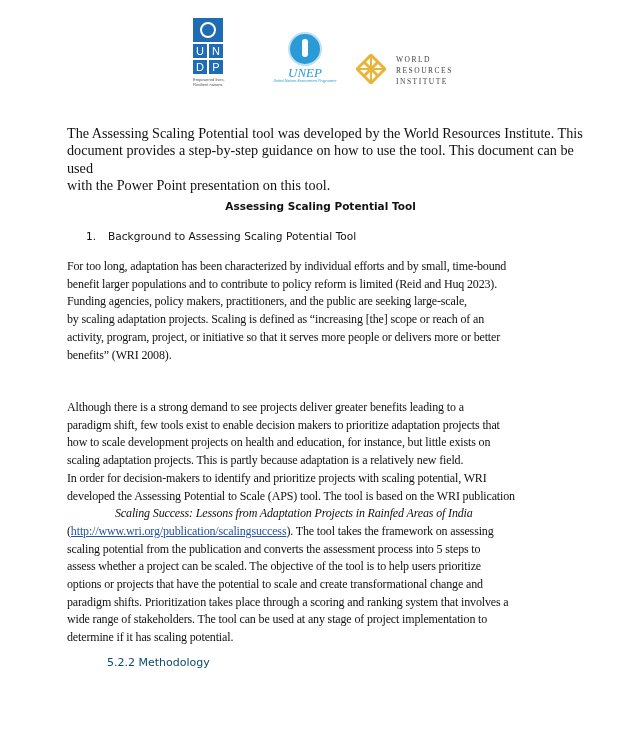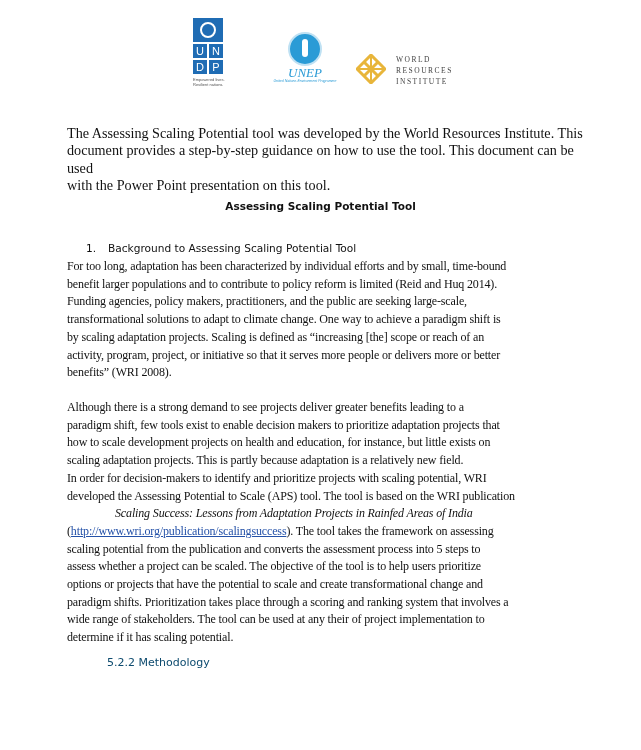--- a/index.html
+++ b/index.html
@@ -16,21 +16,21 @@
   .unep-figure { position: absolute; left: 12px; top: 5px; width: 6px; height: 18px; background: #fff; border-radius: 3px; }
   .unep-name { font-family: "Liberation Serif", serif; color: #2a9bd6; font-size: 13px; line-height: 12px; margin-top: 1px; }
   .unep-sub { font-family: "Liberation Sans", sans-serif; color: #2a9bd6; font-size: 3.5px; white-space: nowrap; }
   .wri { position: absolute; left: 356px; top: 38px; display: flex; }
   .wri-mark { width: 30px; height: 30px; position: relative; }
   .wri-mark svg { width: 30px; height: 30px; }
   .wri-text { font-family: "Liberation Serif", serif; font-size: 7.5px; letter-spacing: 1.5px; color: #444; margin-left: 10px; line-height: 11px; }
 
   .intro { position: absolute; left: 67px; top: 125px; width: 520px; font-family: "Liberation Serif", serif; font-size: 14.2px; line-height: 17.3px; color: #111; }
   .doc-title { position: absolute; left: 0; width: 641px; top: 200px; text-align: center; font-family: "DejaVu Sans", sans-serif; font-weight: bold; font-size: 10.5px; color: #111; }
-  .list-item { position: absolute; left: 86px; top: 230px; font-family: "DejaVu Sans", sans-serif; font-size: 10.6px; color: #111; margin-top: 12px; }
+  .list-item { position: absolute; left: 86px; top: 230px; font-family: "DejaVu Sans", sans-serif; font-size: 10.6px; color: #111; }
   .list-item .num { display: inline-block; width: 22px; }
   .para { position: absolute; left: 67px; width: 530px; font-family: Liberation Serif, serif; font-size: 12px; line-height: 17.7px; color: #111; letter-spacing: -0.15px; }
   .p1 { top: 258px; }
   .p2 { top: 399px; }
   .para .ln { display: block; white-space: nowrap; }
   .para a { color: #2451a8; text-decoration: underline; }
   .para em { font-style: italic; margin-left: 48px; }
   .section-heading { position: absolute; left: 67px; top: 656px; font-family: "DejaVu Sans", sans-serif; font-size: 11px; color: #0c4a6e; margin-left: 40px; }
 </style>
 </head>
@@ -86,38 +86,37 @@
 </div>
 
 <div class="doc-title">Assessing Scaling Potential Tool</div>
 
 <div class="list-item">
   <span class="num">1.</span><span>Background to Assessing Scaling Potential Tool</span>
 </div>
 
 <div class="para p1">
   <span class="ln">For too long, adaptation has been characterized by individual efforts and by small, time-bound</span>
-  <span class="ln">benefit larger populations and to contribute to policy reform is limited (Reid and Huq 2014).</span>
+  <span class="ln">benefit larger populations and to contribute to policy reform is limited (Reid and Huq 2023).</span>
   <span class="ln">Funding agencies, policy makers, practitioners, and the public are seeking large-scale,</span>
-  <span class="ln">transformational solutions to adapt to climate change. One way to achieve a paradigm shift is</span>
   <span class="ln">by scaling adaptation projects. Scaling is defined as “increasing [the] scope or reach of an</span>
   <span class="ln">activity, program, project, or initiative so that it serves more people or delivers more or better</span>
   <span class="ln">benefits” (WRI 2008).</span>
 </div>
 
 <div class="para p2">
   <span class="ln">Although there is a strong demand to see projects deliver greater benefits leading to a</span>
   <span class="ln">paradigm shift, few tools exist to enable decision makers to prioritize adaptation projects that</span>
   <span class="ln">how to scale development projects on health and education, for instance, but little exists on</span>
   <span class="ln">scaling adaptation projects. This is partly because adaptation is a relatively new field.</span>
   <span class="ln">In order for decision-makers to identify and prioritize projects with scaling potential, WRI</span>
   <span class="ln">developed the Assessing Potential to Scale  (APS) tool. The tool is based on the WRI publication</span>
   <span class="ln"><em>Scaling Success: Lessons from Adaptation Projects in Rainfed Areas of India</em></span>
   <span class="ln"><span>(</span><a href="#">http://www.wri.org/publication/scalingsuccess</a><span>). The tool takes the framework on assessing</span></span>
   <span class="ln">scaling potential from the publication and converts the assessment process into 5 steps to</span>
   <span class="ln">assess whether a project can be scaled. The objective of the tool is to help users prioritize</span>
   <span class="ln">options or projects that have the potential to scale and create transformational change and</span>
   <span class="ln">paradigm shifts. Prioritization takes place through a scoring and ranking system that involves a</span>
-  <span class="ln">wide range of stakeholders. The tool can be used at any their of project implementation to</span>
+  <span class="ln">wide range of stakeholders. The tool can be used at any stage of project implementation to</span>
   <span class="ln">determine if it has scaling potential.</span>
 </div>
 
 <div class="section-heading">5.2.2 Methodology</div>
 
 </body></html>

